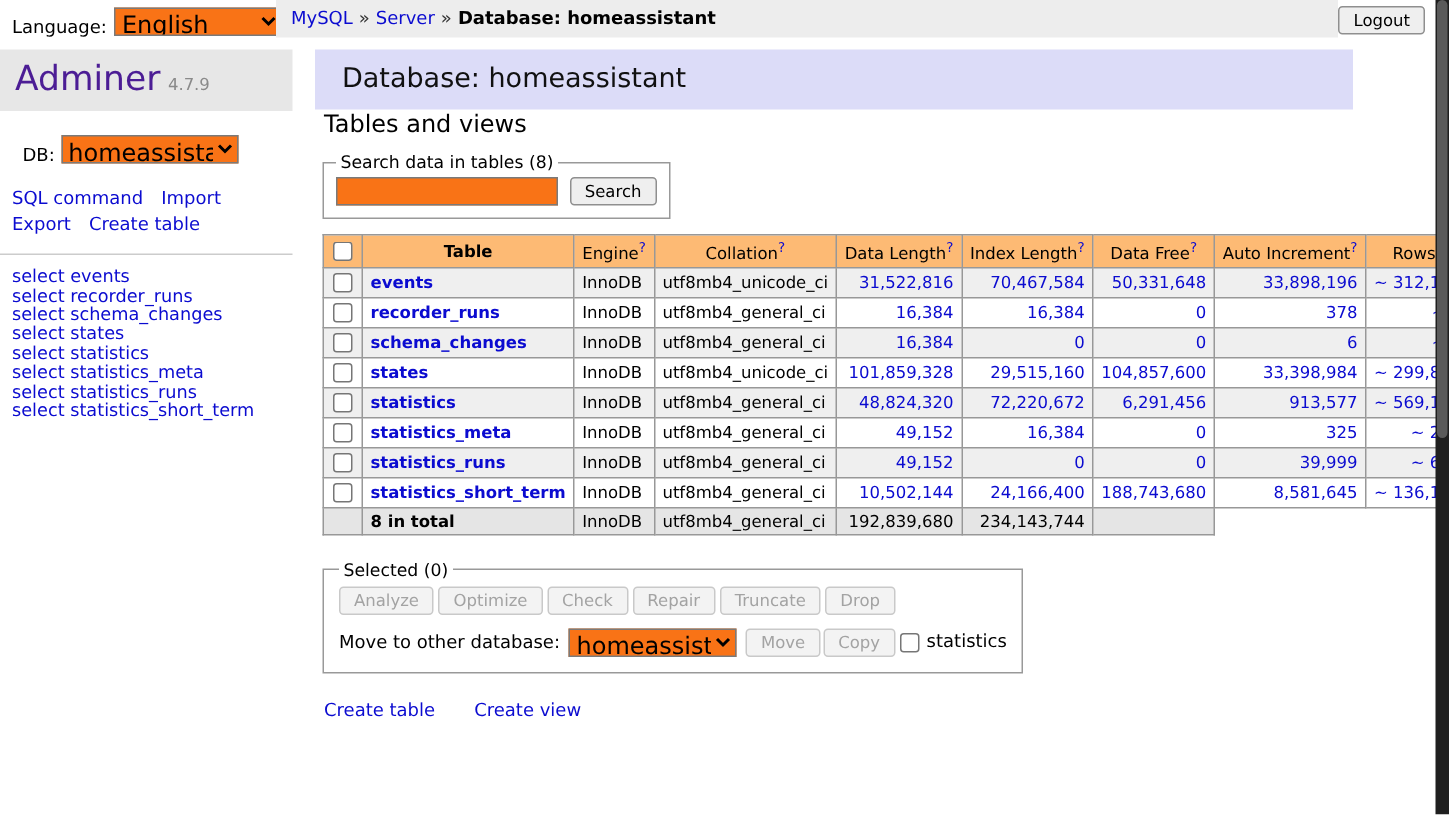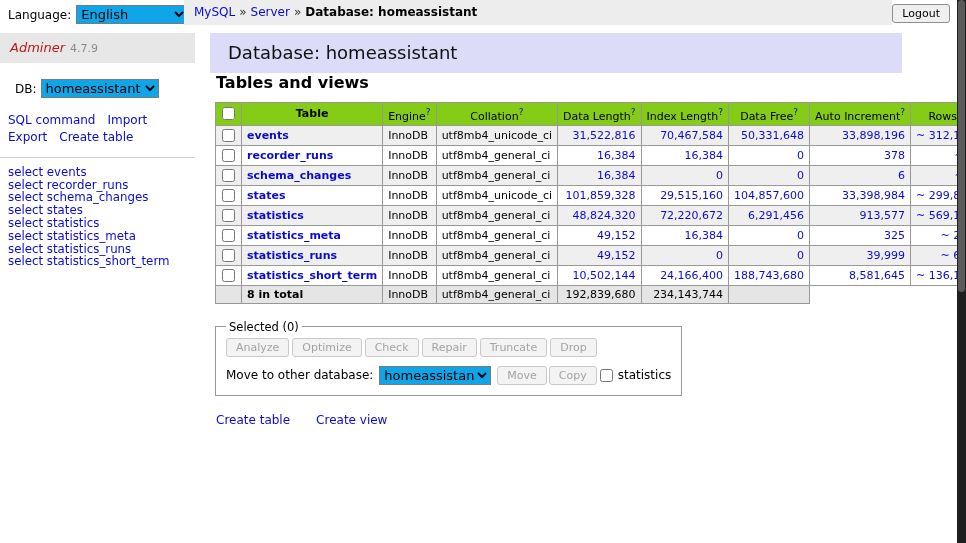--- a/index.html
+++ b/index.html
@@ -8,22 +8,22 @@
     position: relative;
     width: 966px; height: 543px;
     overflow: hidden;
     background: #fff;
     color: #000;
     font-family: "DejaVu Sans", "Liberation Sans", sans-serif;
     font-size: 12px;
   }
   a { color:#0b0bd0; text-decoration:none; cursor:pointer; }
   select, input[type=text] {
-    font-family: inherit; font-size: 13px;
-    border: 1px solid #7a7a7a; background: #0ea5e9; height: 19px;
+    font-family: inherit; font-size: 16px;
+    border: 1px solid #7a7a7a; background: #f97316; height: 19px;
   }
   button {
     font-family: inherit; font-size: 11px;
     padding: 2px 9px; background: #efefef;
     border: 1px solid #8f8f8f; border-radius: 3px; color:#000; cursor:pointer;
   }
   button:disabled { color:#a3a3a3; border-color:#c9c9c9; background:#f3f3f3; }
 
   
   #lang-row { position:absolute; top:5px; left:8px; }
@@ -33,47 +33,47 @@
     position:absolute; left:184px; top:0; width:708px; height:25px;
     background:#ededed; line-height:25px; padding-left:10px; font-size:12px;
   }
   #breadcrumb .sep { color:#333; margin:0 4px; }
   #breadcrumb .current { font-weight:bold; }
   #logout-btn { position:absolute; top:4px; right:16px; }
 
   
   #sidebar { position:absolute; left:0; top:33px; width:195px; }
   #logo-box { background:#e7e7e7; padding:7px 10px 8px; }
-  .logo { font-style:italic; font-size:13px; color:#b91c1c; }
+  .logo { font-size:23px; color:#4c1d95; }
   .ver { font-size:11px; color:#8a8a8a; margin-left:5px; }
   .db-row { margin:16px 0 10px; padding:0 15px; }
   .db-row select { width:118px; margin-left:4px; }
   .nav-wrap { padding:4px 8px 10px; border-bottom:1px solid #ccc; line-height:1.45; }
   .nav-wrap a { margin-right:12px; }
   .table-links { margin:8px 0 0; padding:0 0 0 8px; list-style:none; line-height:12.8px; font-size:11.8px; }
 
   
   #content { position:absolute; left:210px; top:33px; width:692px; }
   h2 {
     margin:0; padding:9px 18px 10px; background:#dcdcf8;
     font-size:18px; font-weight:normal; color:#111;
   }
   .db-actions { margin:16px 0 14px 6px; }
   .db-actions a { margin-right:16px; }
-  h3 { font-size:16px; font-weight:bold; margin:0 0 9px 6px; }
+  h3 { font-size:16px; font-weight:normal; margin:0 0 9px 6px; }
   fieldset { border:1px solid #999; display:inline-block; margin:0 0 0 5px; padding:3px 8px 8px; }
   legend { font-size:11.5px; padding:0 3px; }
   fieldset.search input[type=text] { width:148px; vertical-align:middle; }
   fieldset.search button { margin-left:4px; vertical-align:middle; }
 
   table.tables { border-collapse:collapse; font-size:11px; margin:10px 0 0 5px; }
   table.tables td, table.tables th {
     border:1px solid #989898; padding:2px 5px; line-height:13px; white-space:nowrap;
   }
-  table.tables thead td, table.tables thead th { background:#84cc16; text-align:center; font-size:11px; }
+  table.tables thead td, table.tables thead th { background:#fdba74; text-align:center; font-size:11px; }
   table.tables thead th { font-weight:bold; }
   table.tables tbody tr:nth-child(odd) td { background:#efefef; }
   td.check { text-align:center; padding:1px 3px; }
   td.num { text-align:right; }
   td.tname a { font-weight:bold; }
   sup a { font-size:9px; }
   tfoot td { background:#e5e5e5; }
   tfoot .total-label { font-weight:bold; }
   input[type=checkbox] { margin:1px; vertical-align:middle; }
 
@@ -126,20 +126,25 @@
     <li><a href="#">select statistics_short_term</a></li>
   </ul>
 </div>
 
 <div id="content">
   <h2>Database: homeassistant</h2>
 
 
   <h3>Tables and views</h3>
 
+  <fieldset class="search">
+    <legend>Search data in tables (8)</legend>
+    <input type="text" value="" style="">
+    <button>Search</button>
+  </fieldset>
 
   <table class="tables">
     <colgroup>
       <col style="width:24px">
         <col style="width:124px">
         <col style="width:48px">
         <col style="width:100px">
         <col style="width:74px">
         <col style="width:78px">
         <col style="width:66px">

